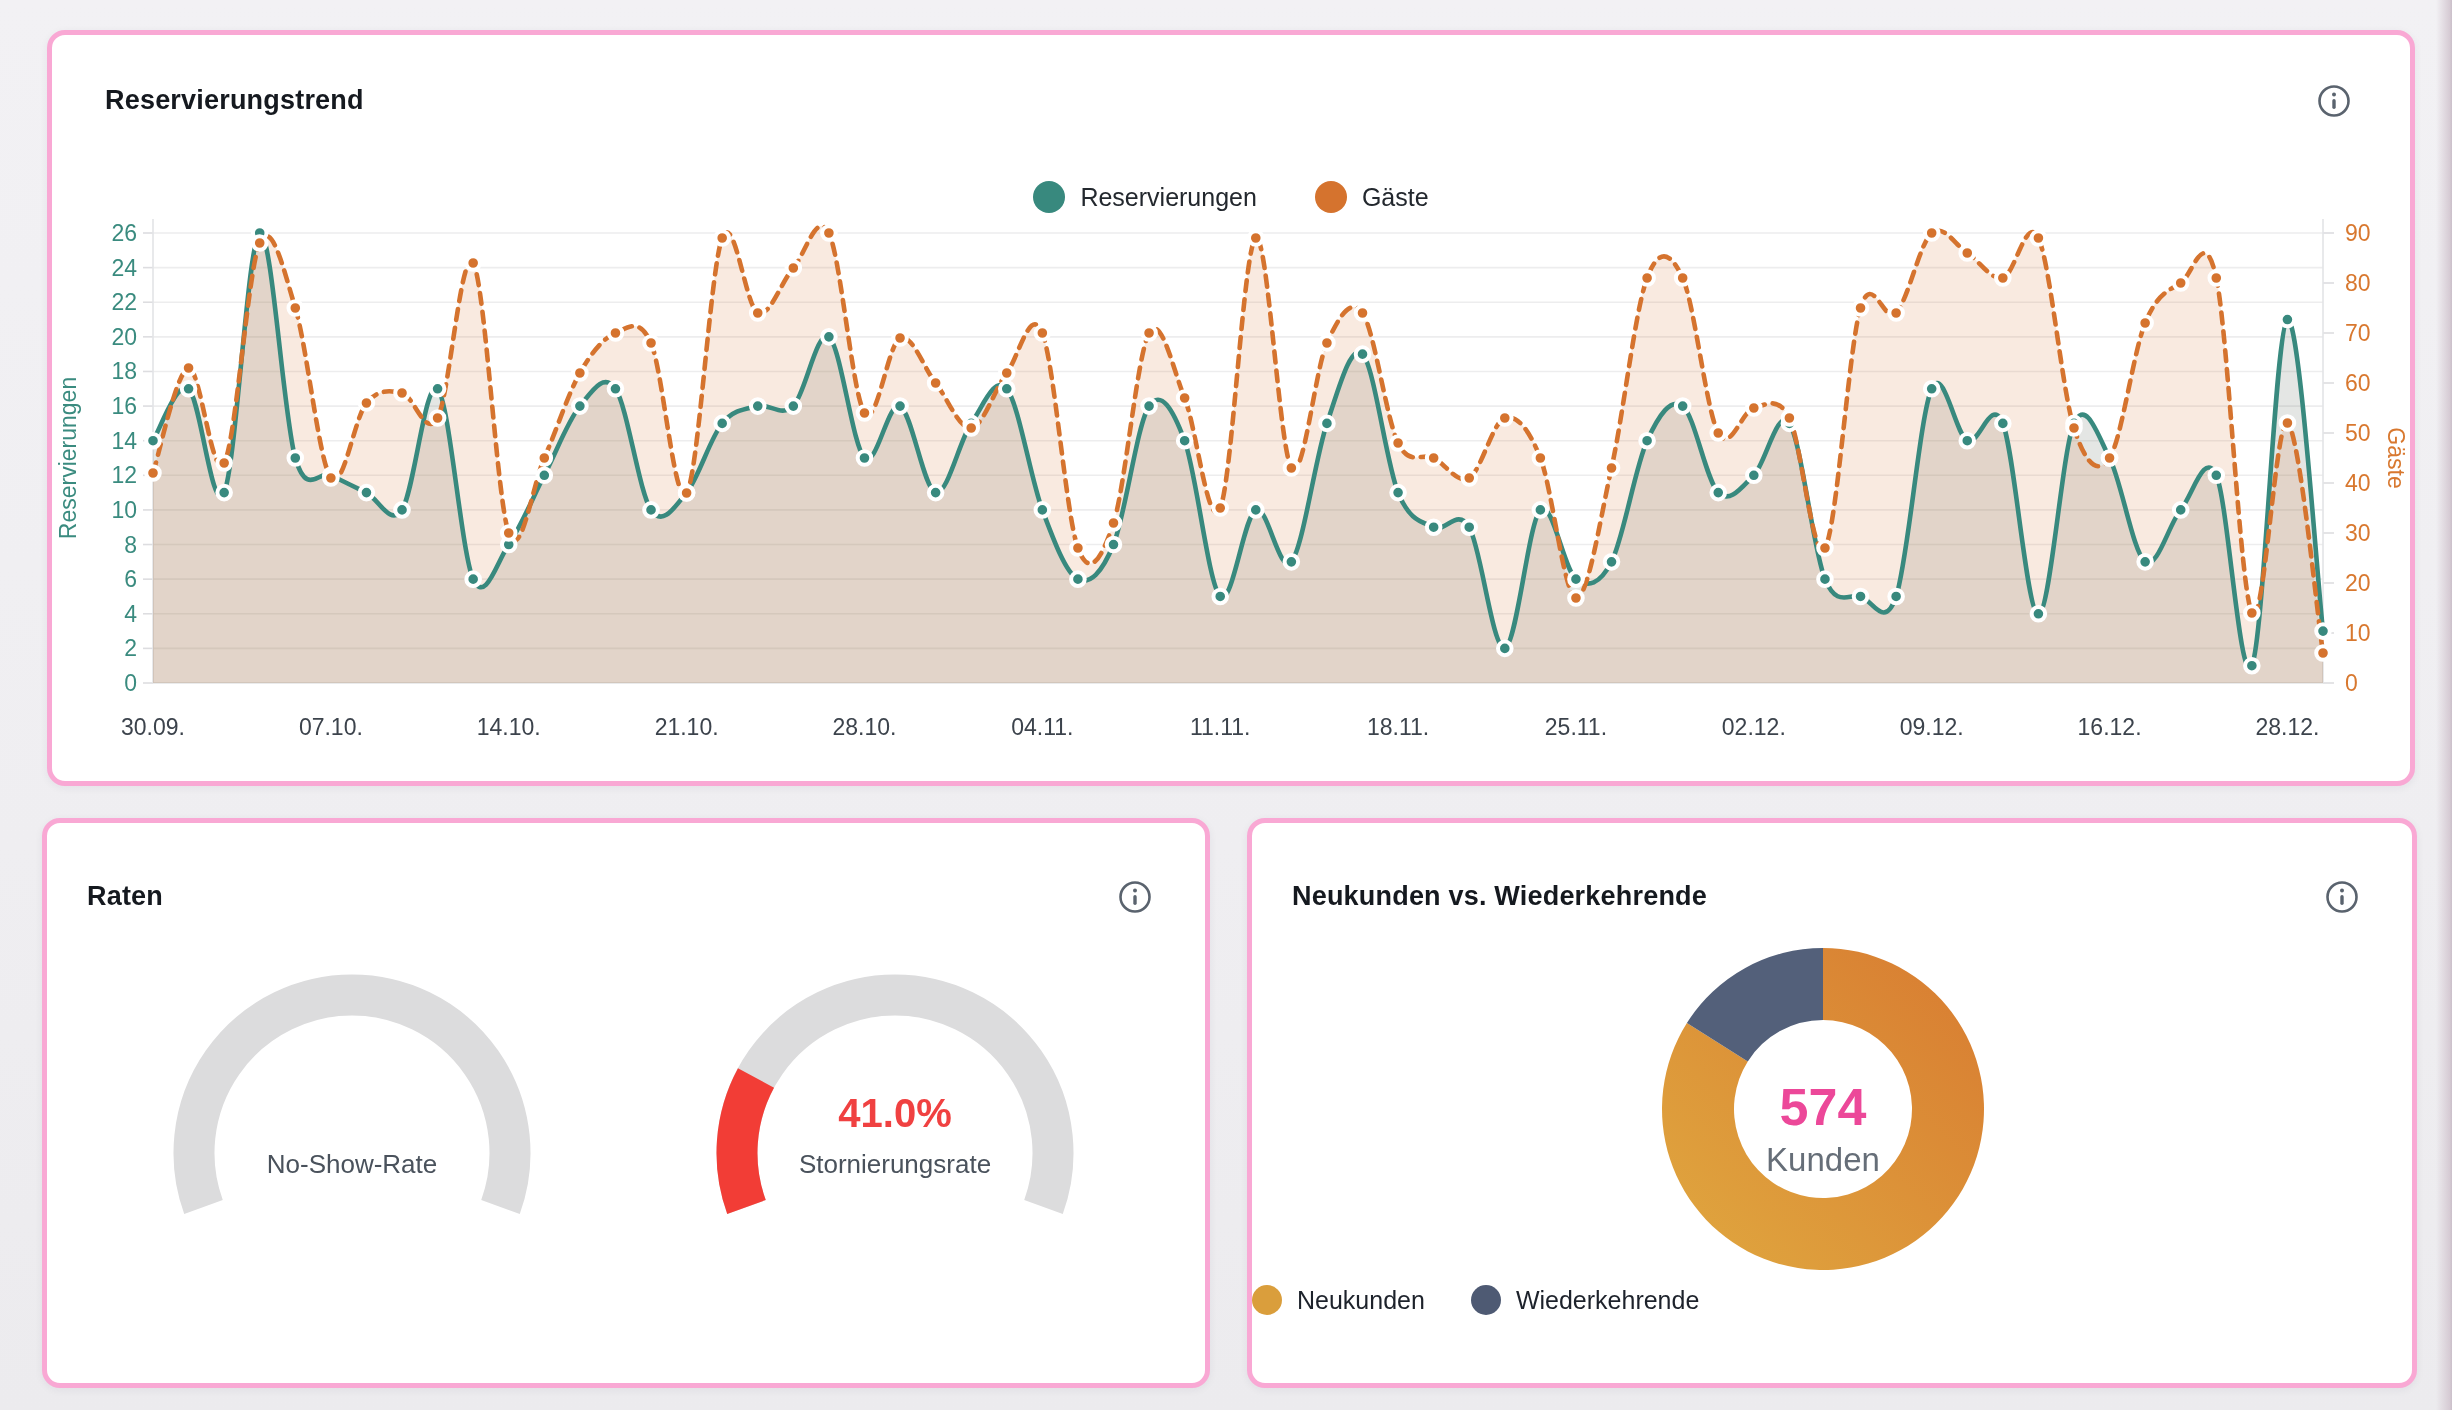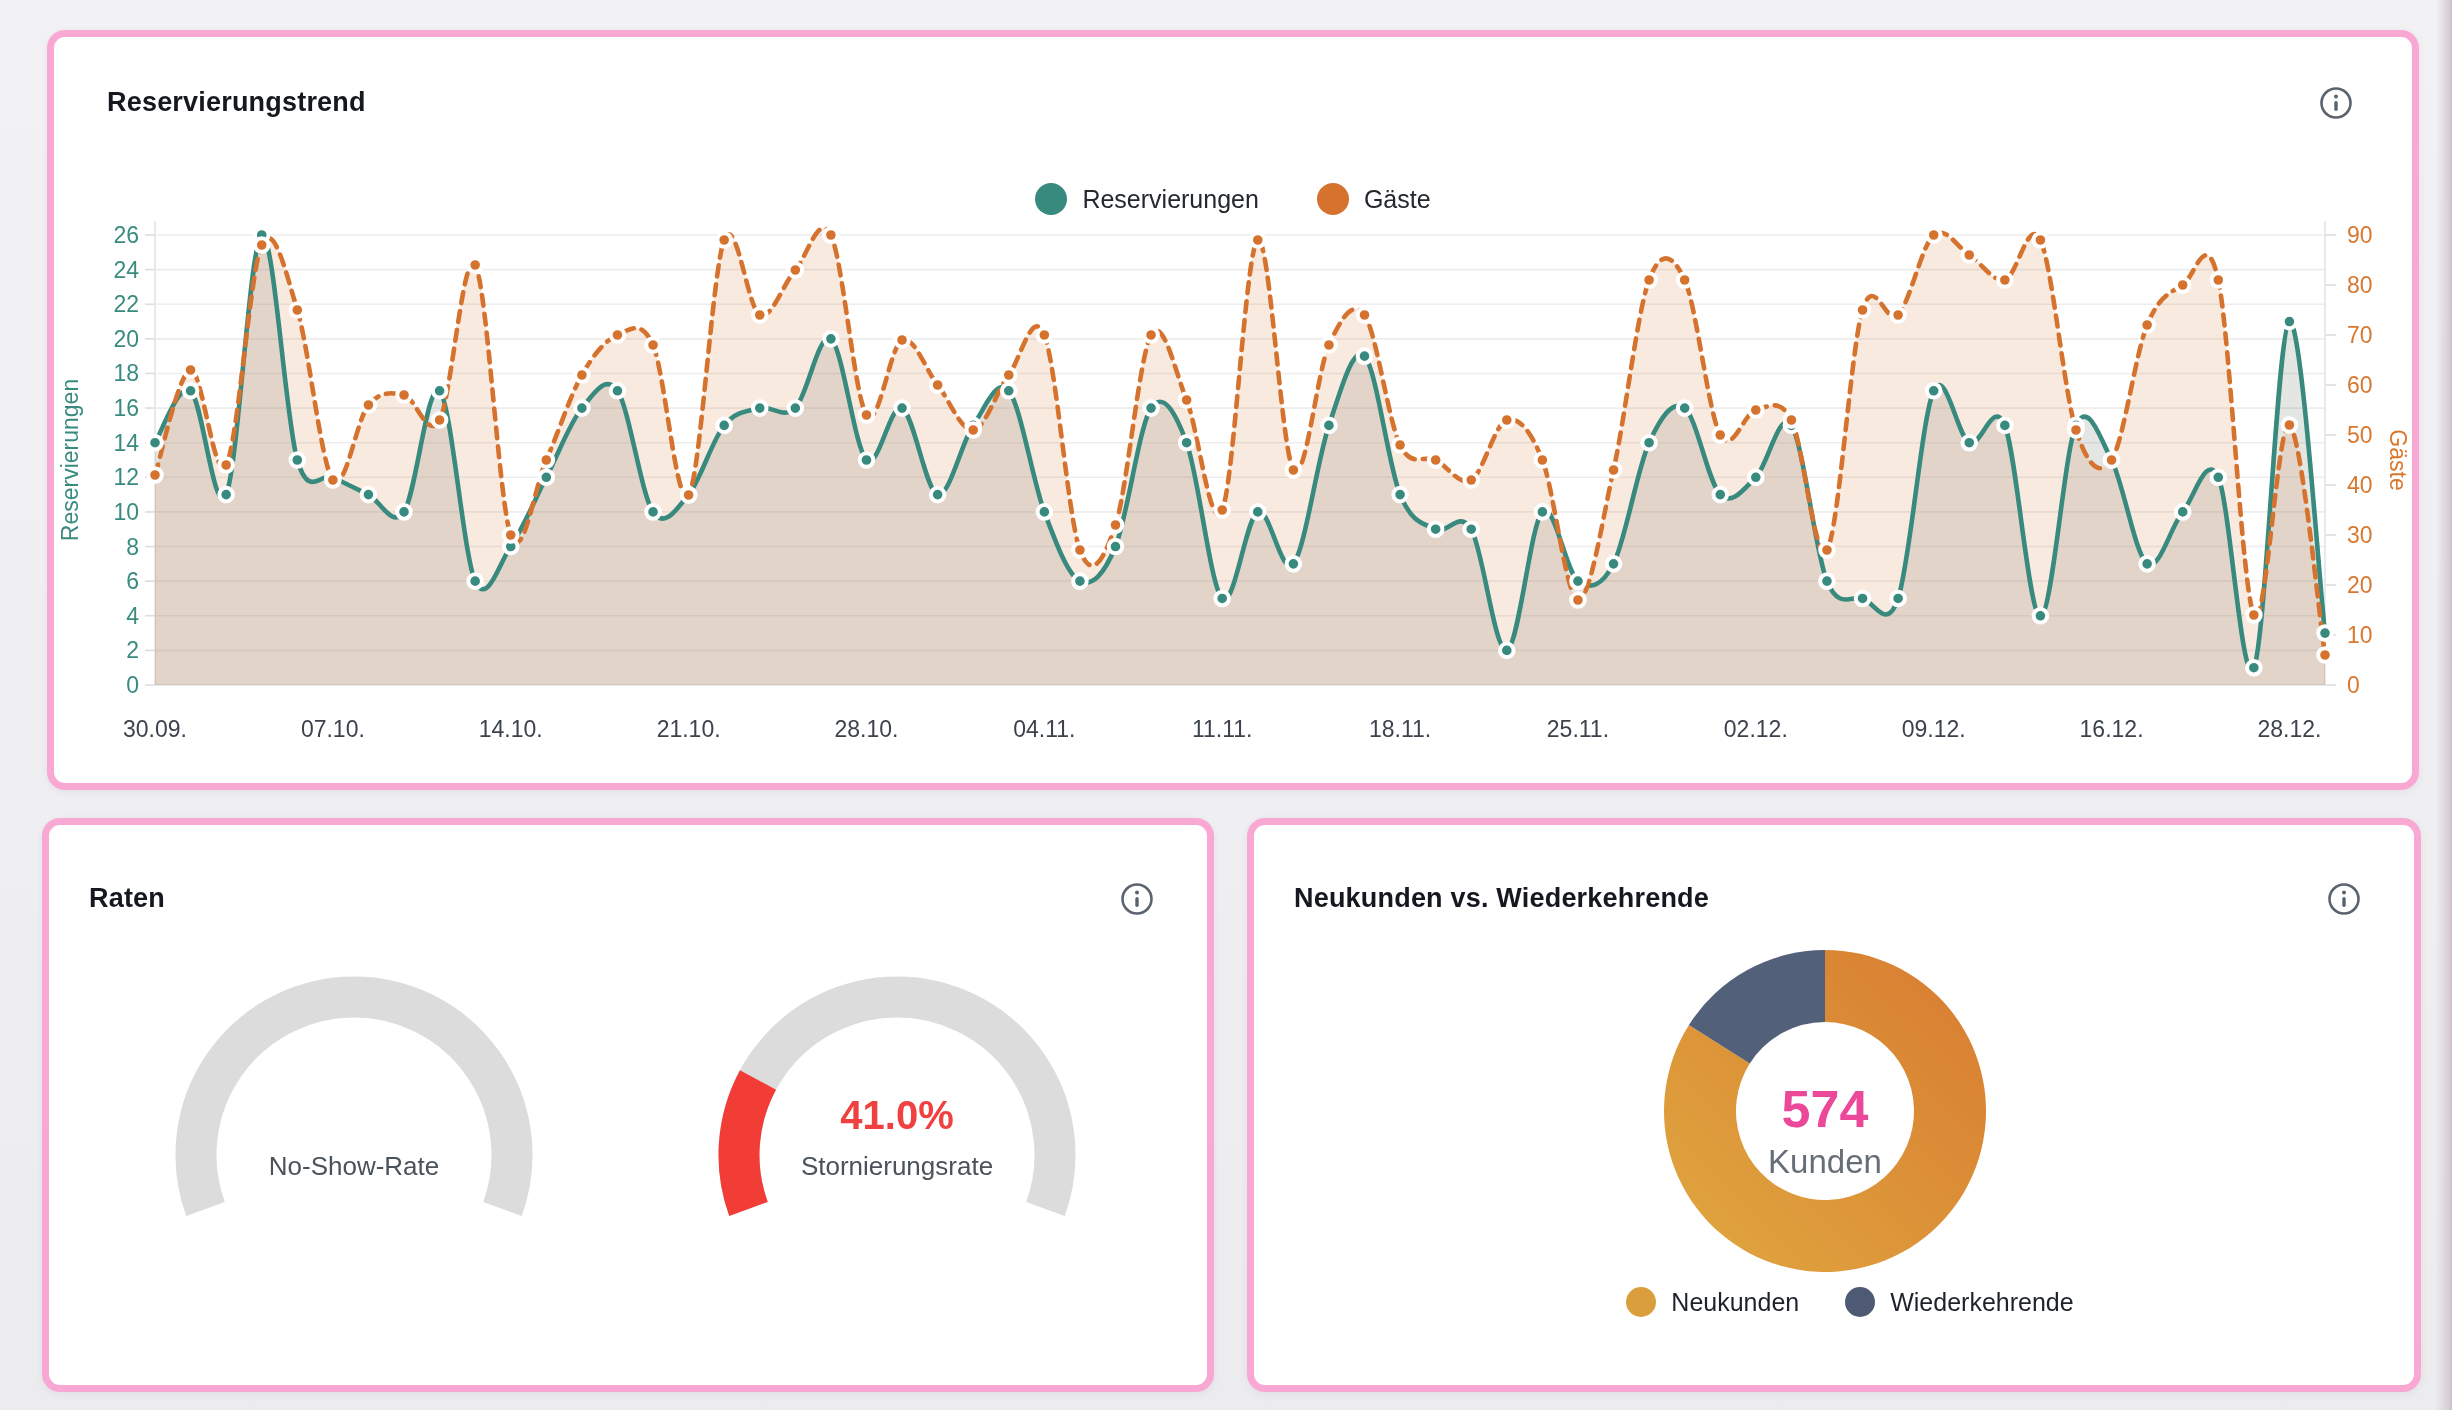--- a/index.html
+++ b/index.html
@@ -7,21 +7,21 @@
     width:2452px;height:1410px;position:relative;overflow:hidden;
     background:linear-gradient(180deg,#f2f1f4 0%,#efeef1 60%,#ecebee 100%);
     font-family:"Liberation Sans","DejaVu Sans",sans-serif;
     -webkit-font-smoothing:antialiased;
   }
   .edge-strip{
     position:absolute;top:0;right:0;width:16px;height:1410px;
     background:linear-gradient(90deg,rgba(205,195,205,0) 0%,#d6cbd4 85%,#cabfc9 100%);
   }
   .card{
-    position:absolute;background:#ffffff;border:7px solid #f9a8d4;border-radius:18px;
+    position:absolute;background:#ffffff;border:5px solid #f9a8d4;border-radius:18px;
     box-shadow:0 2px 8px rgba(30,30,60,0.06);
     text-decoration:underline;
   }
   #card-trend{left:47px;top:30px;width:2358px;height:746px;}
   #card-rates{left:42px;top:818px;width:1158px;height:560px;}
   #card-customers{left:1247px;top:818px;width:1160px;height:560px;}
   .card-title{
     position:absolute;left:53px;top:50px;font-size:27px;font-weight:700;color:#15191f;letter-spacing:.2px;
   }
   #card-rates .card-title,#card-customers .card-title{top:58px;left:40px;}
@@ -36,21 +36,21 @@
   .legend-item{display:flex;align-items:center;gap:15px;cursor:pointer;}
   .legend-dot{width:32px;height:32px;border-radius:50%;}
   .legend-label{font-size:25px;color:#23282e;}
   svg{position:absolute;left:0;top:0;}
   svg text{font-family:"Liberation Sans","DejaVu Sans",sans-serif;}
   .gauge-value{position:absolute;width:360px;text-align:center;font-size:40px;font-weight:700;}
   .gauge-label{position:absolute;width:360px;text-align:center;font-size:26px;color:#4a525c;}
   .donut-value{position:absolute;width:360px;text-align:center;font-size:52px;font-weight:700;color:#ec4899;}
   .donut-unit{position:absolute;width:360px;text-align:center;font-size:33px;color:#666e78;}
   .donut-legend{
-    position:absolute;left:16px;top:462px;width:100%;display:flex;justify-content:center;gap:46px;
+    position:absolute;left:0;top:462px;width:100%;display:flex;gap:46px;
   }
   .donut-legend .legend-dot{width:30px;height:30px;}
   .donut-legend .legend-label{color:#1d222b;}
 </style>
 </head>
 <body>
 
 <div class="edge-strip"></div>
 
 <div class="card" id="card-trend">

